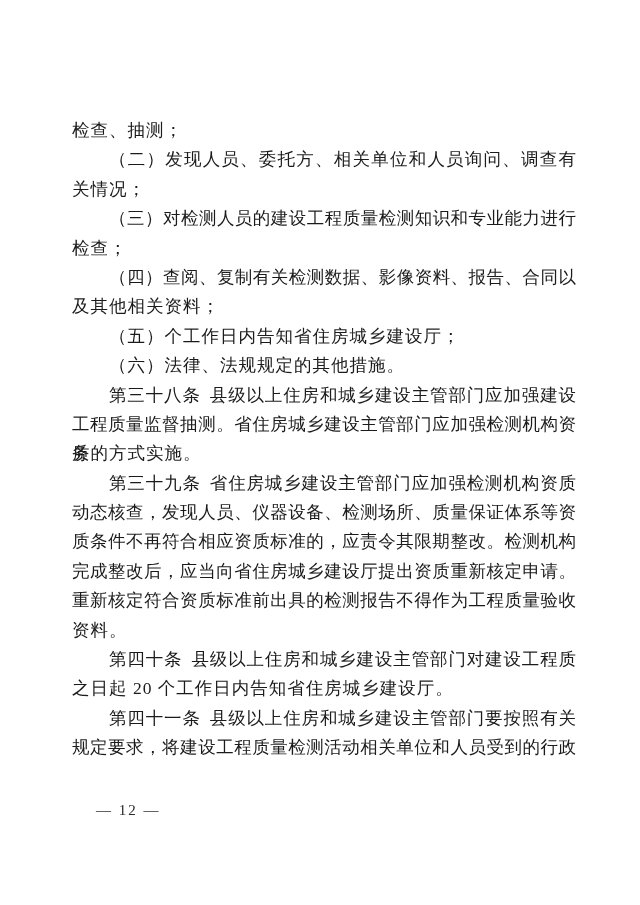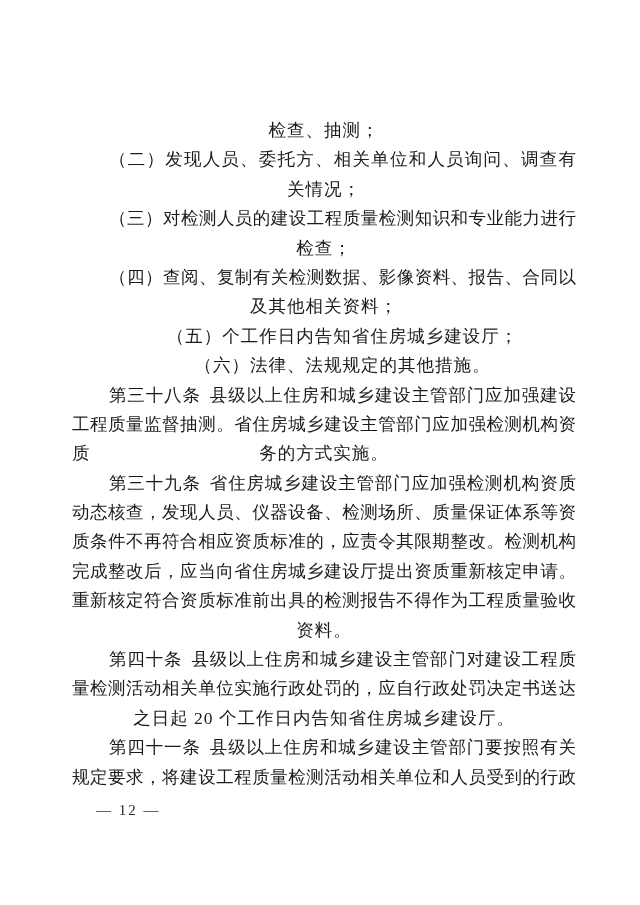--- a/index.html
+++ b/index.html
@@ -29,21 +29,21 @@
     white-space: normal;
     overflow: visible;
   }
   .ln.just {
     text-align: justify;
     text-align-last: justify;
     text-justify: inter-character;
   }
   .ln.short {
     letter-spacing: 1px;
-    text-align: center;
+    text-align: left;
   }
   .ln.ind {
     text-indent: 37px;
   }
   .head {
     font-weight: 400;
   }
   .rest {
     margin-left: 9px;
     margin-top: 40px;
@@ -79,21 +79,20 @@
     <div class="ln short">务的方式实施。</div>
 
     <div class="ln ind just"><span class="head">第三十九条</span><span class="rest">省住房城乡建设主管部门应加强检测机构资质</span></div>
     <div class="ln just">动态核查，发现人员、仪器设备、检测场所、质量保证体系等资</div>
     <div class="ln just">质条件不再符合相应资质标准的，应责令其限期整改。检测机构</div>
     <div class="ln just">完成整改后，应当向省住房城乡建设厅提出资质重新核定申请。</div>
     <div class="ln just">重新核定符合资质标准前出具的检测报告不得作为工程质量验收</div>
     <div class="ln short">资料。</div>
 
     <div class="ln ind just"><span class="head">第四十条</span><span class="rest">县级以上住房和城乡建设主管部门对建设工程质</span></div>
-    <div class="ln just">量检测活动相关单位实施行政处罚的，应自行政处罚决定书送达</div>
     <div class="ln short">之日起 20 个工作日内告知省住房城乡建设厅。</div>
 
     <div class="ln ind just"><span class="head">第四十一条</span><span class="rest">县级以上住房和城乡建设主管部门要按照有关</span></div>
     <div class="ln just">规定要求，将建设工程质量检测活动相关单位和人员受到的行政</div>
 
   </div>
 
   <div class="pagenum">— 12 —</div>
 </div>
 

